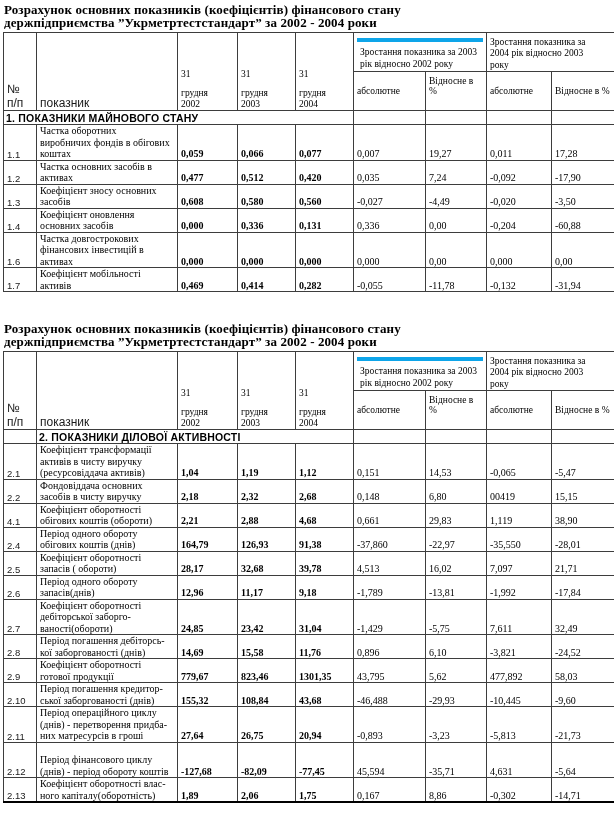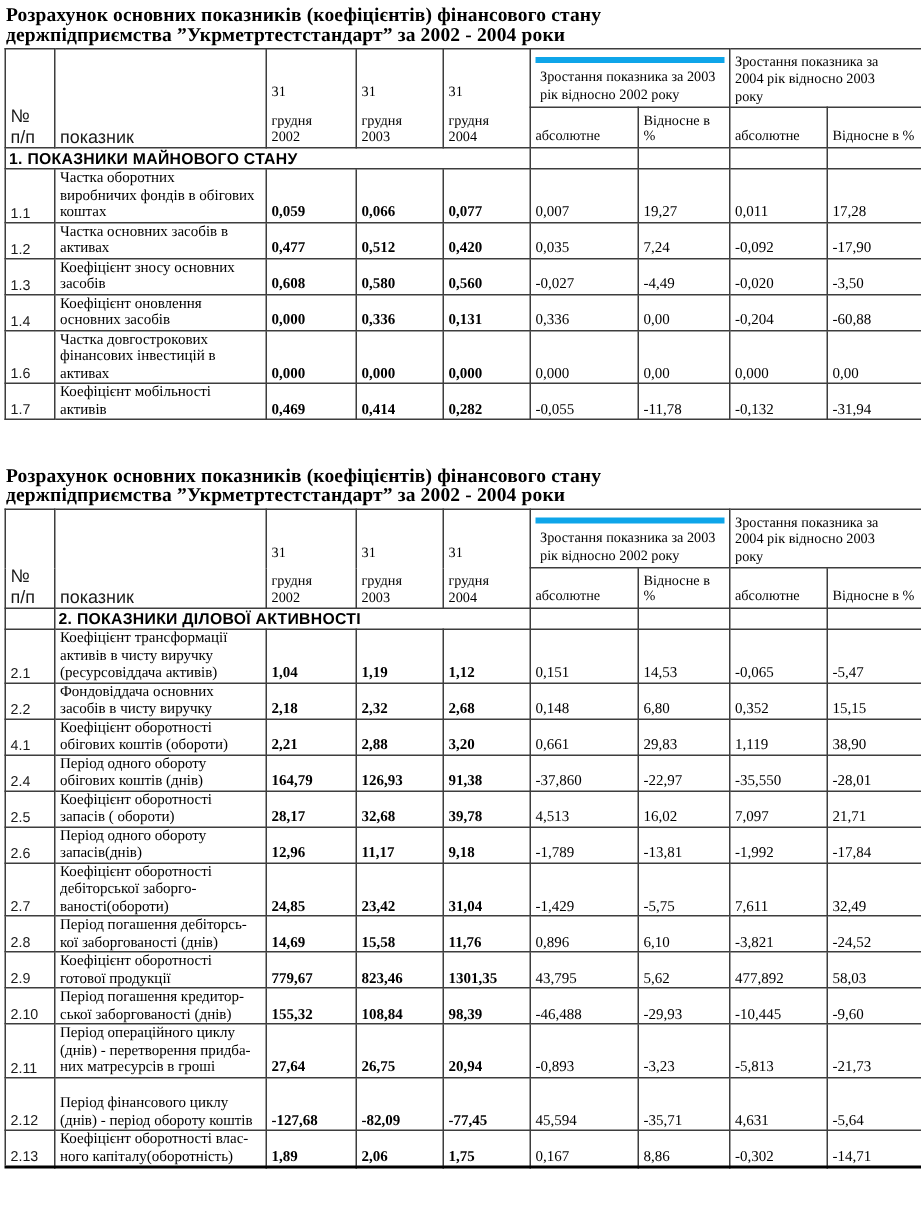--- a/index.html
+++ b/index.html
@@ -18,21 +18,21 @@
   .doc-block.second { margin-top:30px; }
 
   table.fin { border-collapse:collapse; table-layout:fixed; width:616px; }
   .fin th, .fin td {
     border:1px solid #3d3d3d;
     padding:0 3px; vertical-align:bottom; text-align:left;
     font-weight:normal; overflow:hidden;
   }
 
   .hdr-a th { height:37px; }
-  .hdr-b th { height:24px; font-size:9.5px; padding-bottom:2px; vertical-align:bottom; }
+  .hdr-b th { height:24px; font-size:9.5px; padding-bottom:14px; vertical-align:bottom; }
 
   .th-num, .th-indicator {
     font-family:"Liberation Sans", sans-serif; font-size:12px;
     vertical-align:middle; color:#1a1a1a;
   }
   .th-date { text-align:center; font-size:9.5px; line-height:11px; padding-bottom:2px; }
   .th-date .date-day { margin-bottom:8px; }
   .th-growth { font-size:9.5px; line-height:11.5px; white-space:pre-line; }
   .th-growth1 { padding:0; vertical-align:top; }
   .g1-inner { margin-top:5px; border-top:4px solid #0ea5e9; padding:5px 3px 1px; }
@@ -267,30 +267,30 @@
           </tr>
           <tr class="data-row">
             <td class="td-num">2.2</td>
             <td class="td-name">Фондовіддача основних
 засобів в чисту виручку</td>
             <td class="td-val bold">2,18</td>
             <td class="td-val bold">2,32</td>
             <td class="td-val bold">2,68</td>
             <td class="td-val">0,148</td>
             <td class="td-val">6,80</td>
-            <td class="td-val">0,352</td>
+            <td class="td-val">00419</td>
             <td class="td-val">15,15</td>
           </tr>
           <tr class="data-row">
             <td class="td-num">4.1</td>
             <td class="td-name">Коефіцієнт оборотності
 обігових коштів (обороти)</td>
             <td class="td-val bold">2,21</td>
             <td class="td-val bold">2,88</td>
-            <td class="td-val bold">3,20</td>
+            <td class="td-val bold">4,68</td>
             <td class="td-val">0,661</td>
             <td class="td-val">29,83</td>
             <td class="td-val">1,119</td>
             <td class="td-val">38,90</td>
           </tr>
           <tr class="data-row">
             <td class="td-num">2.4</td>
             <td class="td-name">Період одного обороту
 обігових коштів (днів)</td>
             <td class="td-val bold">164,79</td>
@@ -361,21 +361,21 @@
             <td class="td-val">5,62</td>
             <td class="td-val">477,892</td>
             <td class="td-val">58,03</td>
           </tr>
           <tr class="data-row">
             <td class="td-num">2.10</td>
             <td class="td-name">Період погашення кредитор-
 ської заборгованості (днів)</td>
             <td class="td-val bold">155,32</td>
             <td class="td-val bold">108,84</td>
-            <td class="td-val bold">98,39</td>
+            <td class="td-val bold">43,68</td>
             <td class="td-val">-46,488</td>
             <td class="td-val">-29,93</td>
             <td class="td-val">-10,445</td>
             <td class="td-val">-9,60</td>
           </tr>
           <tr class="data-row">
             <td class="td-num">2.11</td>
             <td class="td-name">Період операційного циклу
 (днів) - перетворення придба-
 них матресурсів в гроші</td>

